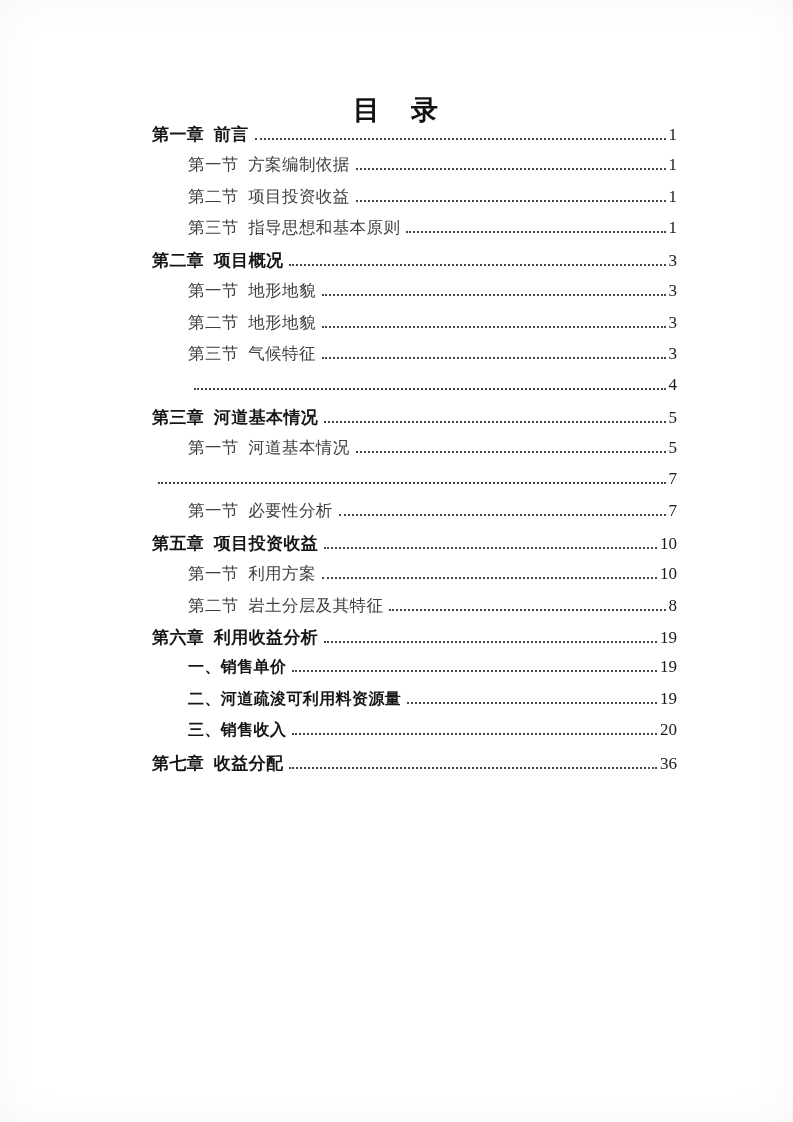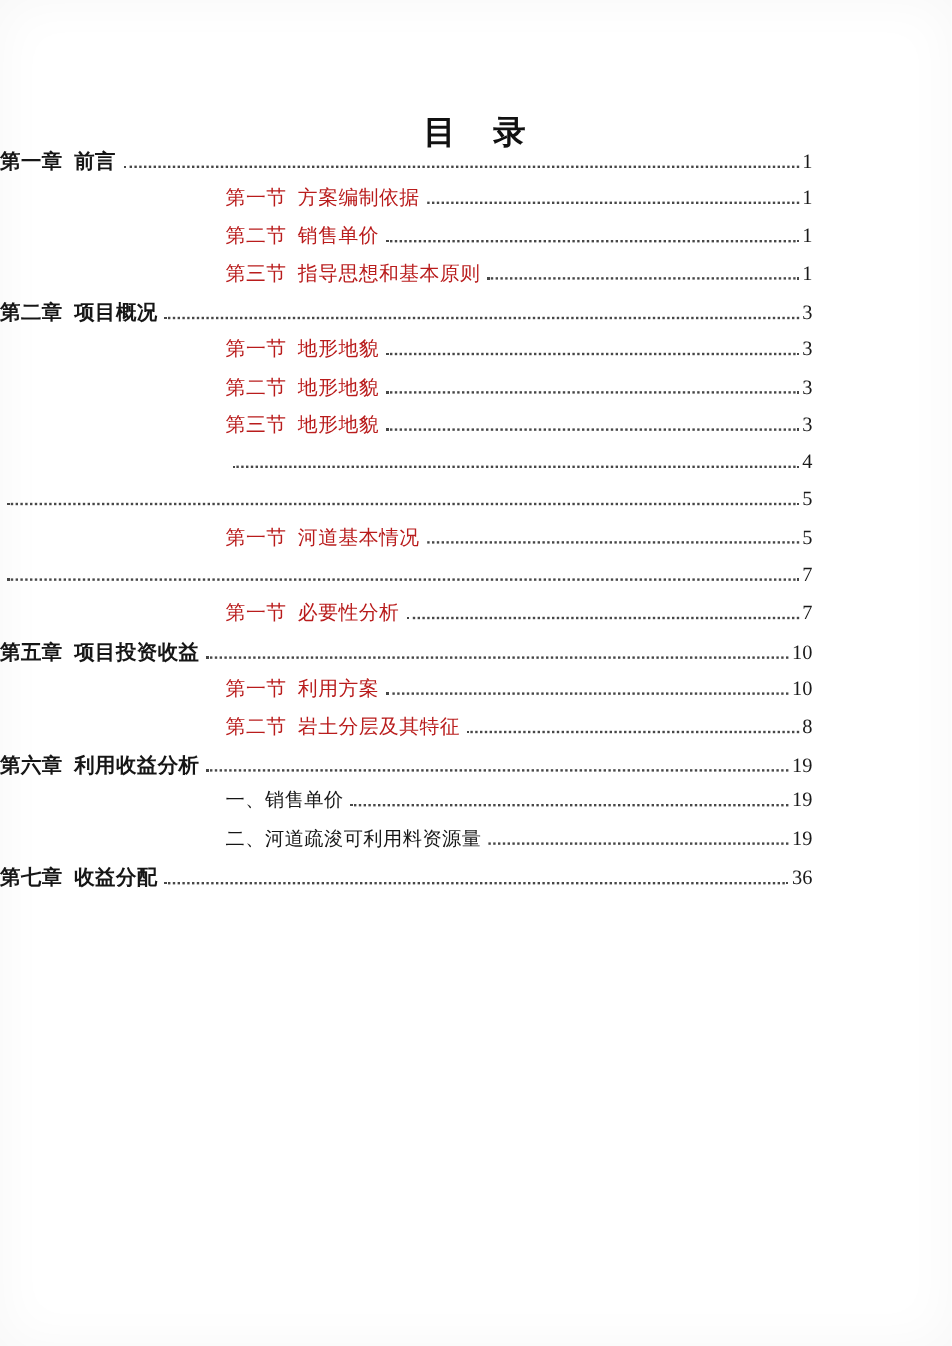--- a/index.html
+++ b/index.html
@@ -40,40 +40,40 @@
   }
   .toc-row {
     display: flex;
     align-items: baseline;
     height: 31.45px;
     padding-right: 116px;
     box-sizing: border-box;
     font-size: 16.5px;
     white-space: nowrap;
   }
-  .toc-row.chapter { }
+  .toc-row.chapter { padding-left: 152px; }
   .toc-row.section { padding-left: 188px; }
   .toc-row.item    { padding-left: 188px; }
 
   .toc-label {
     word-spacing: 5px;
     letter-spacing: 0.4px;
   }
   .toc-row.chapter .toc-label {
     font-weight: 600;
     font-size: 17px;
     color: #161616;
   }
   .toc-row.section .toc-label {
     font-weight: 400;
-    color: #b91c1c;
+    color: #404040;
   }
   .toc-row.item .toc-label {
     font-family: "Liberation Sans", "DejaVu Sans", sans-serif;
-    font-weight: 400;
+    font-weight: 700;
     font-size: 16px;
     color: #161616;
   }
   .dot-leader {
     flex: 1 1 auto;
     min-width: 12px;
     margin: 0 3px 0 6px;
     border-bottom: 2px dotted #474747;
   }
   .toc-page-num {
@@ -93,21 +93,21 @@
     <span class="toc-label">第一章 前言</span>
     <span class="dot-leader"></span>
     <span class="toc-page-num">1</span>
   </div>
       <div class="toc-row section">
     <span class="toc-label">第一节 方案编制依据</span>
     <span class="dot-leader"></span>
     <span class="toc-page-num">1</span>
   </div>
       <div class="toc-row section">
-    <span class="toc-label">第二节 销售单价</span>
+    <span class="toc-label">第二节 项目投资收益</span>
     <span class="dot-leader"></span>
     <span class="toc-page-num">1</span>
   </div>
       <div class="toc-row section">
     <span class="toc-label">第三节 指导思想和基本原则</span>
     <span class="dot-leader"></span>
     <span class="toc-page-num">1</span>
   </div>
       <div class="toc-row chapter">
     <span class="toc-label">第二章 项目概况</span>
@@ -118,29 +118,30 @@
     <span class="toc-label">第一节 地形地貌</span>
     <span class="dot-leader"></span>
     <span class="toc-page-num">3</span>
   </div>
       <div class="toc-row section">
     <span class="toc-label">第二节 地形地貌</span>
     <span class="dot-leader"></span>
     <span class="toc-page-num">3</span>
   </div>
       <div class="toc-row section">
-    <span class="toc-label">第三节 地形地貌</span>
+    <span class="toc-label">第三节 气候特征</span>
     <span class="dot-leader"></span>
     <span class="toc-page-num">3</span>
   </div>
       <div class="toc-row section">
     <span class="dot-leader"></span>
     <span class="toc-page-num">4</span>
   </div>
       <div class="toc-row chapter">
+    <span class="toc-label">第三章 河道基本情况</span>
     <span class="dot-leader"></span>
     <span class="toc-page-num">5</span>
   </div>
       <div class="toc-row section">
     <span class="toc-label">第一节 河道基本情况</span>
     <span class="dot-leader"></span>
     <span class="toc-page-num">5</span>
   </div>
       <div class="toc-row chapter">
     <span class="dot-leader"></span>
@@ -174,19 +175,24 @@
       <div class="toc-row item">
     <span class="toc-label">一、销售单价</span>
     <span class="dot-leader"></span>
     <span class="toc-page-num">19</span>
   </div>
       <div class="toc-row item">
     <span class="toc-label">二、河道疏浚可利用料资源量</span>
     <span class="dot-leader"></span>
     <span class="toc-page-num">19</span>
   </div>
+      <div class="toc-row item">
+    <span class="toc-label">三、销售收入</span>
+    <span class="dot-leader"></span>
+    <span class="toc-page-num">20</span>
+  </div>
       <div class="toc-row chapter">
     <span class="toc-label">第七章 收益分配</span>
     <span class="dot-leader"></span>
     <span class="toc-page-num">36</span>
   </div>
     </div>
 </div>
 
 </body></html>

